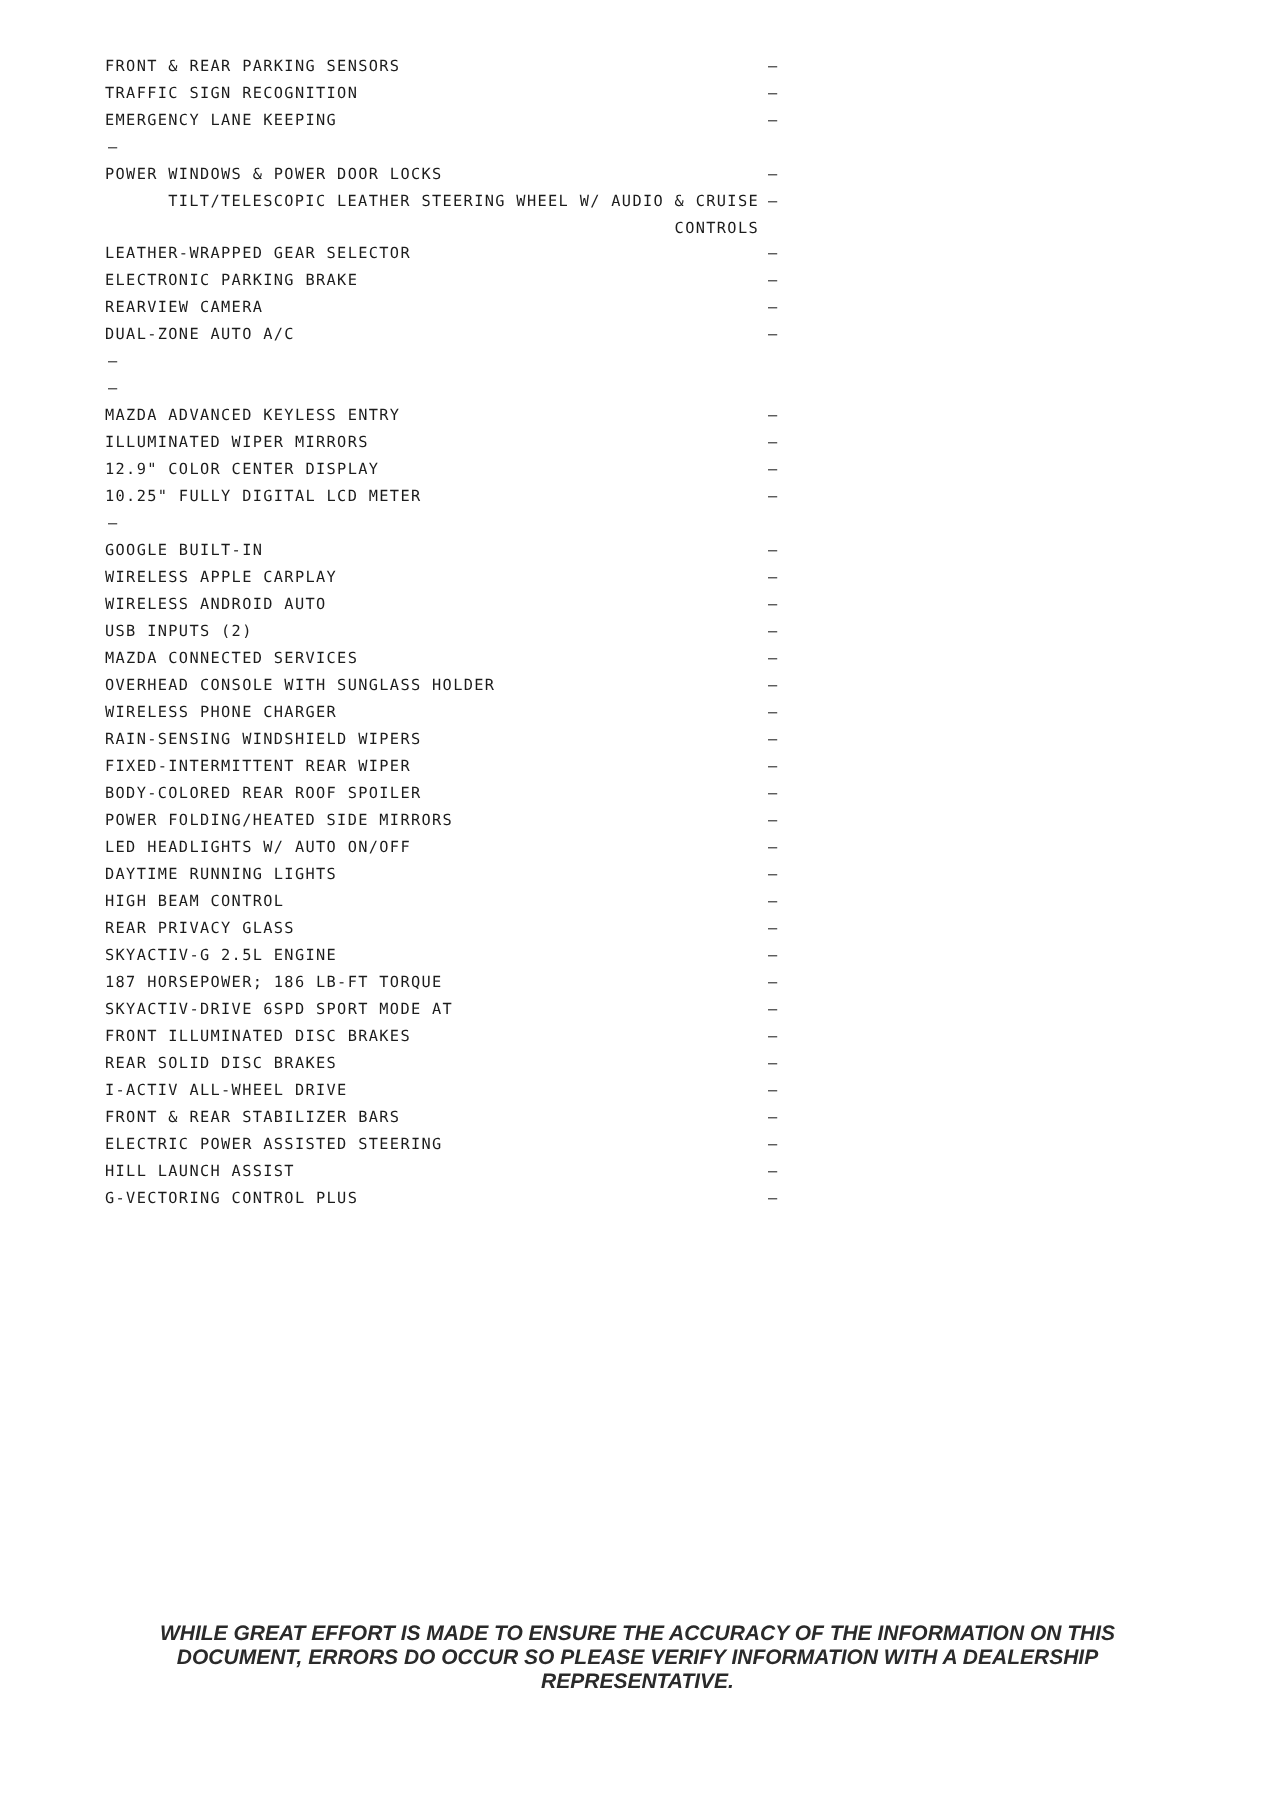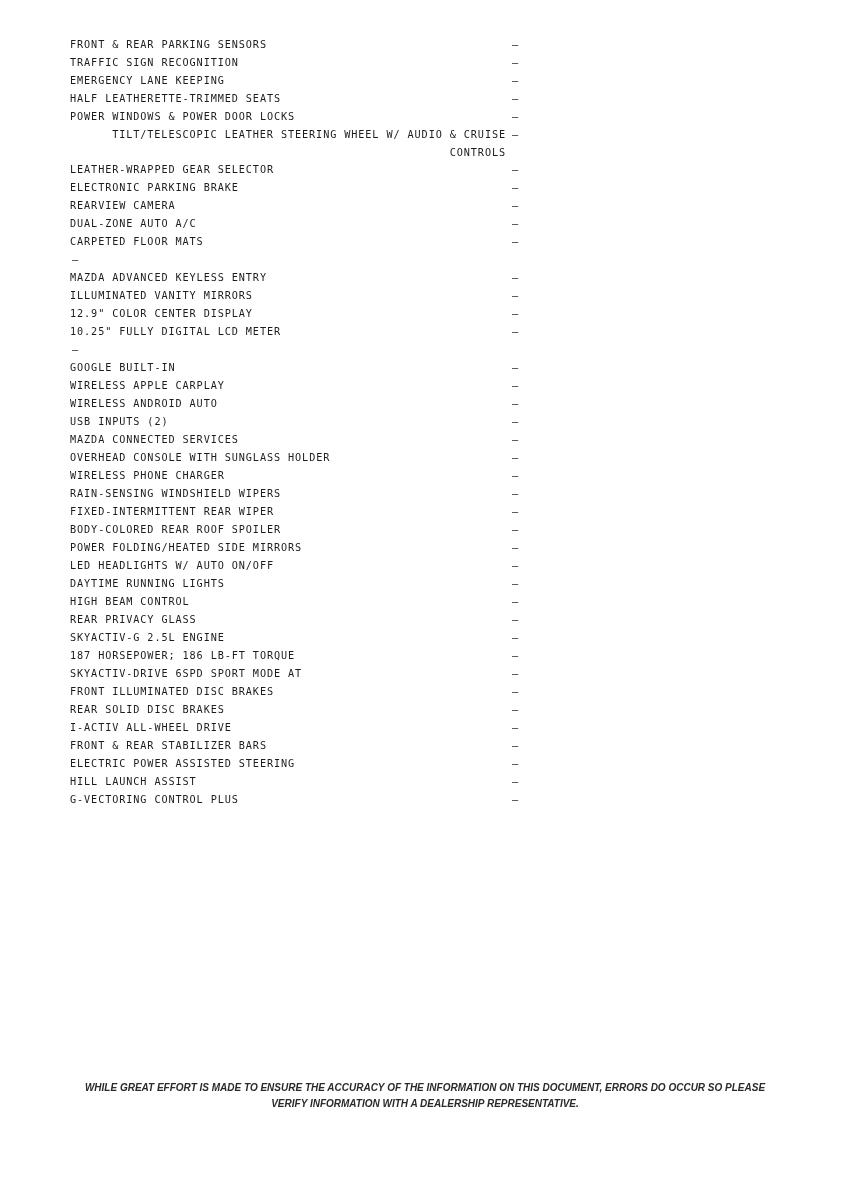--- a/index.html
+++ b/index.html
@@ -69,21 +69,21 @@
   }
   .disclaimer {
     position: absolute;
     top: 1080px;
     left: 70px;
     width: 710px;
     text-align: center;
     font-family: "Liberation Sans", sans-serif;
     font-style: italic;
     font-weight: bold;
-    font-size: 10px;
+    font-size: 14px;
     line-height: 16px;
     color: #2a2a2a;
   }
 </style>
 </head>
 <body>
 
 <div class="page">
 
   <div class="feature-list">
@@ -93,21 +93,20 @@
       </div>
       <div class="feature-row">
         <div class="feature-name">TRAFFIC SIGN RECOGNITION</div>
         <div class="feature-val">–</div>
       </div>
       <div class="feature-row">
         <div class="feature-name">EMERGENCY LANE KEEPING</div>
         <div class="feature-val">–</div>
       </div>
       <div class="feature-row">
-        <div class="feature-name">HALF LEATHERETTE-TRIMMED SEATS</div>
         <div class="feature-val">–</div>
       </div>
       <div class="feature-row">
         <div class="feature-name">POWER WINDOWS &amp; POWER DOOR LOCKS</div>
         <div class="feature-val">–</div>
       </div>
       <div class="feature-row">
         <div class="feature-name wrap">TILT/TELESCOPIC LEATHER STEERING WHEEL W/ AUDIO &amp; CRUISE
         CONTROLS</div>
         <div class="feature-val">–</div>
@@ -122,32 +121,31 @@
       </div>
       <div class="feature-row">
         <div class="feature-name">REARVIEW CAMERA</div>
         <div class="feature-val">–</div>
       </div>
       <div class="feature-row">
         <div class="feature-name">DUAL-ZONE AUTO A/C</div>
         <div class="feature-val">–</div>
       </div>
       <div class="feature-row">
-        <div class="feature-name">CARPETED FLOOR MATS</div>
         <div class="feature-val">–</div>
       </div>
       <div class="feature-row">
         <div class="feature-val">–</div>
       </div>
       <div class="feature-row">
         <div class="feature-name">MAZDA ADVANCED KEYLESS ENTRY</div>
         <div class="feature-val">–</div>
       </div>
       <div class="feature-row">
-        <div class="feature-name">ILLUMINATED VANITY MIRRORS</div>
+        <div class="feature-name">ILLUMINATED WIPER MIRRORS</div>
         <div class="feature-val">–</div>
       </div>
       <div class="feature-row">
         <div class="feature-name">12.9" COLOR CENTER DISPLAY</div>
         <div class="feature-val">–</div>
       </div>
       <div class="feature-row">
         <div class="feature-name">10.25" FULLY DIGITAL LCD METER</div>
         <div class="feature-val">–</div>
       </div>

